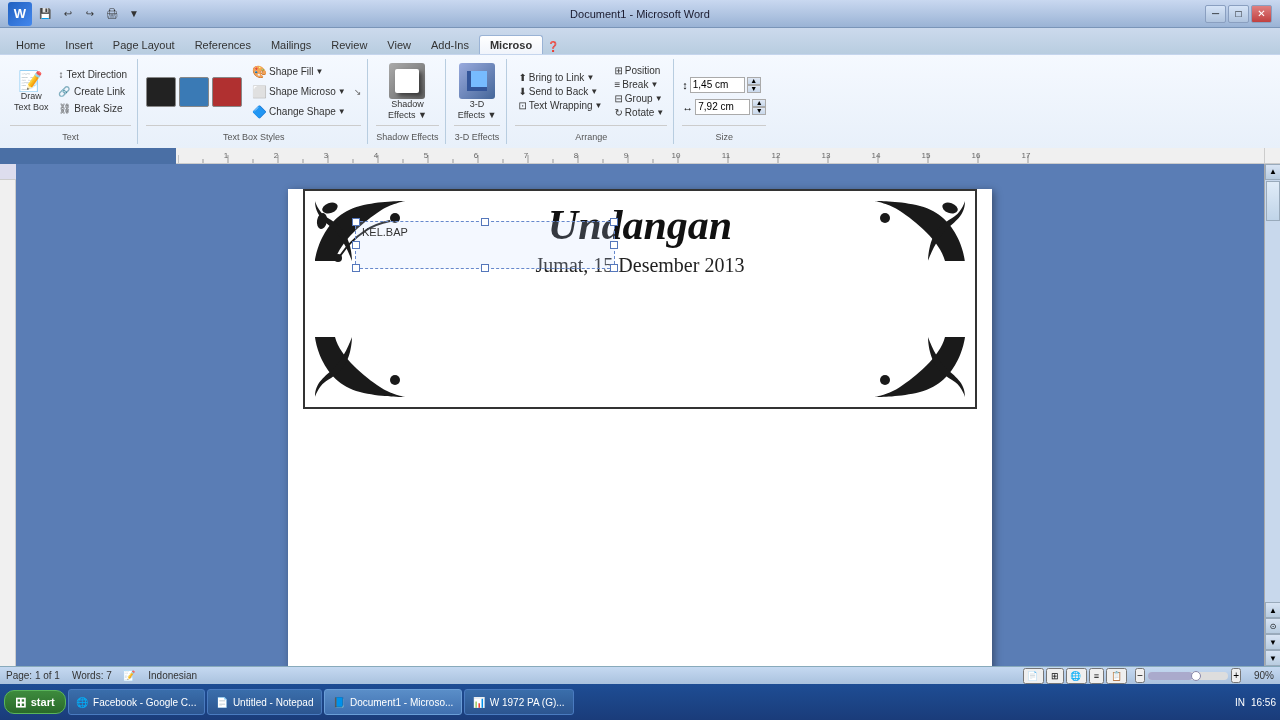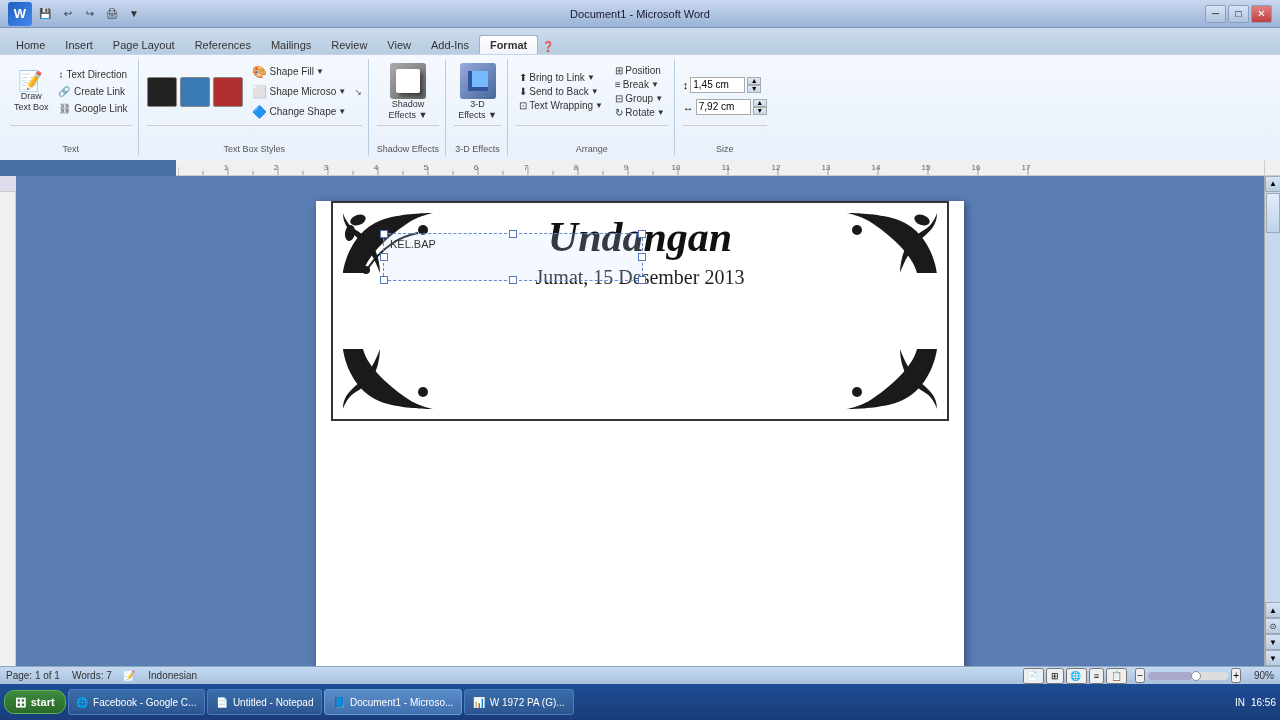--- a/index.html
+++ b/index.html
@@ -27,42 +27,42 @@
     
     .tab-bar { display: flex; align-items: flex-end; padding: 2px 4px 0; height: 26px; text-align: center; }
     .tab { padding: 3px 10px; font-size: 11px; cursor: pointer; border-radius: 3px 3px 0 0; color: #333; background: transparent; border: none; }
     .tab.active { background: linear-gradient(to bottom, #fff, #f0f4fb); border: 1px solid #9ab3d5; border-bottom: none; font-weight: bold; }
 
     
     .ribbon-content { background: linear-gradient(to bottom, #f5f9ff, #e8f0fa); border-top: 1px solid #c5d5ed; padding: 4px; display: flex; gap: 2px; min-height: 82px; }
 
     .ribbon-group { display: flex; flex-direction: column; border-right: 1px solid #b8cde0; padding: 2px 6px; min-width: fit-content; }
     .ribbon-group-content { display: flex; gap: 2px; flex: 1; align-items: center; }
-    .ribbon-group-label { text-align: center; font-size: 9px; color: #555; margin-top: 2px; padding-top: 18px; border-top: 1px solid #ccc; }
+    .ribbon-group-label { text-align: center; font-size: 9px; color: #555; margin-top: 2px; padding-top: 6px; border-top: 1px solid #ccc; }
 
     .r-btn { display: flex; flex-direction: column; align-items: center; padding: 2px 4px; cursor: pointer; border-radius: 2px; font-size: 9px; color: #333; min-width: 36px; }
     .r-btn .r-icon { font-size: 20px; line-height: 1; }
 
     .r-btn-small { display: flex; align-items: center; gap: 3px; padding: 2px 4px; cursor: pointer; border-radius: 2px; font-size: 10px; color: #333; white-space: nowrap; }
 
     
     .color-swatches { display: flex; gap: 3px; align-items: center; }
     .swatch { width: 30px; height: 30px; border: 1px solid #888; cursor: pointer; border-radius: 2px; }
 
     
     .dropdown-btn { display: flex; align-items: center; gap: 2px; padding: 2px 4px; cursor: pointer; font-size: 10px; color: #333; white-space: nowrap; border-radius: 2px; }
     .dropdown-arrow { font-size: 8px; }
 
     
     .arrange-btn { display: flex; align-items: center; gap: 2px; padding: 1px 3px; cursor: pointer; font-size: 10px; color: #333; white-space: nowrap; border-radius: 2px; }
     .size-input-row { display: flex; align-items: center; gap: 2px; }
     .size-input { width: 55px; height: 16px; font-size: 10px; border: 1px solid #aaa; background: #fff; padding: 0 2px; }
     .size-spinner { display: flex; flex-direction: column; }
     .spin-btn { width: 14px; height: 8px; background: linear-gradient(to bottom, #e0e8f4, #c8d8ec); border: 1px solid #aaa; font-size: 7px; cursor: pointer; display: flex; align-items: center; justify-content: center; }
-    .doc-page { background: white; width: 648px; min-height: 500px; margin: 0 auto; box-shadow: 2px 2px 8px rgba(0,0,0,0.4); margin-bottom: 20px; position: relative; }
+    .doc-page { background: white; width: 704px; min-height: 500px; margin: 0 auto; box-shadow: 2px 2px 8px rgba(0,0,0,0.4); margin-bottom: 20px; position: relative; }
 
     
     .v-scrollbar { width: 16px; background: #c0cce0; border-left: 1px solid #aaa; display: flex; flex-direction: column; }
     .scroll-btn { width: 16px; height: 16px; background: linear-gradient(to bottom, #d8e4f4, #b8cce0); border: 1px solid #9ab; display: flex; align-items: center; justify-content: center; cursor: pointer; font-size: 8px; }
     .scroll-track { flex: 1; background: #c8d8ec; }
     .scroll-thumb { width: 14px; height: 40px; background: linear-gradient(to bottom, #e0ecf8, #c0d4e8); border: 1px solid #9ab; margin: 1px; cursor: pointer; }
 
     
     .invite-card { border: 2px solid #333; margin: 15px; position: relative; min-height: 220px; }
     .corner-ornament { position: absolute; font-size: 32px; line-height: 1; }
@@ -132,21 +132,21 @@
 
   <div class="tab-bar" style="background:linear-gradient(to bottom,#ccdaed,#b8cde0);padding-left:6px;">
     <div class="tab">Home</div>
     <div class="tab">Insert</div>
     <div class="tab">Page Layout</div>
     <div class="tab">References</div>
     <div class="tab">Mailings</div>
     <div class="tab">Review</div>
     <div class="tab">View</div>
     <div class="tab">Add-Ins</div>
-    <div class="tab active">Format</div>
+    <div class="tab active">Microso</div>
     <div style="margin-left:4px;font-size:10px;color:#666;display:flex;align-items:flex-end;padding-bottom:2px;">❓</div>
   </div>
 
   <div class="ribbon-content">
 
     <div class="ribbon-group">
       <div class="ribbon-group-content">
         <div class="r-btn">
           <div class="r-icon">📝</div>
           <div style="font-size:9px;text-align:center;line-height:1.2;">Draw<br>Text Box</div>
@@ -155,21 +155,21 @@
           <div class="r-btn-small">
             <span>↕</span>
             <span>Text Direction</span>
           </div>
           <div class="r-btn-small">
             <span>🔗</span>
             <span>Create Link</span>
           </div>
           <div class="r-btn-small">
             <span>⛓</span>
-            <span>Google Link</span>
+            <span>Break Size</span>
           </div>
         </div>
       </div>
       <div class="ribbon-group-label">Text</div>
     </div>
 
     <div class="ribbon-group">
       <div class="ribbon-group-content">
         <div class="color-swatches">
           <div class="swatch" style="background:#222222;"></div>

